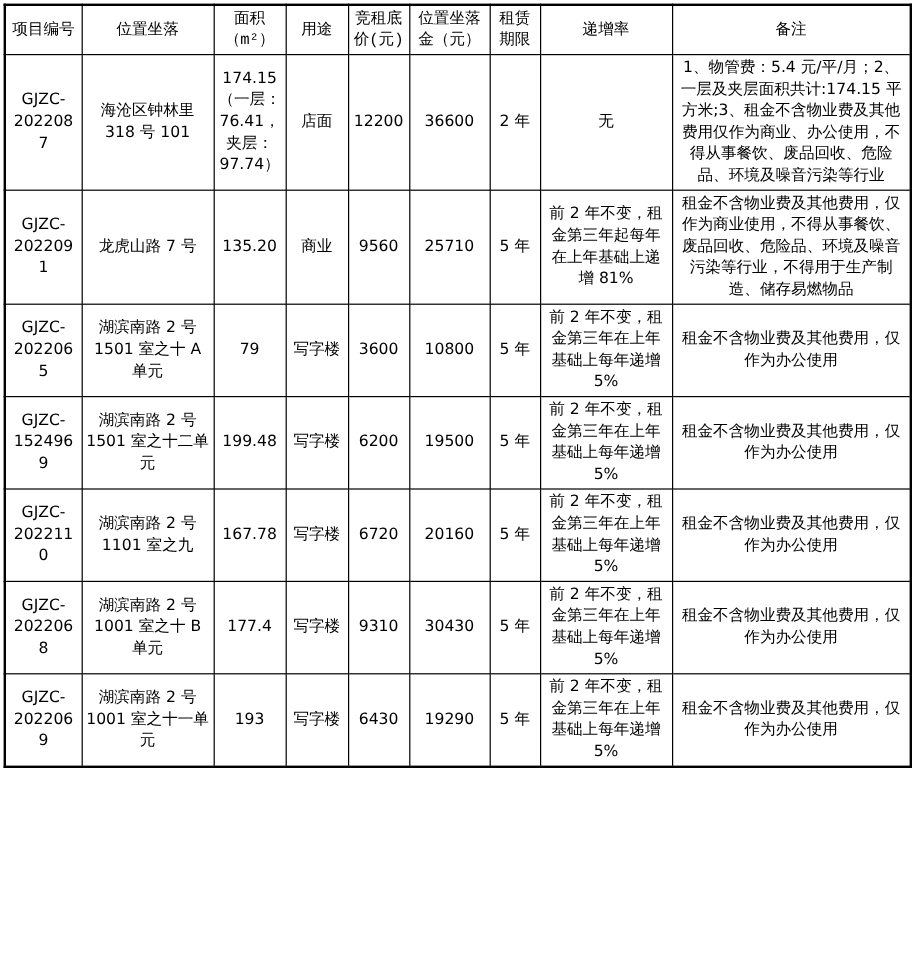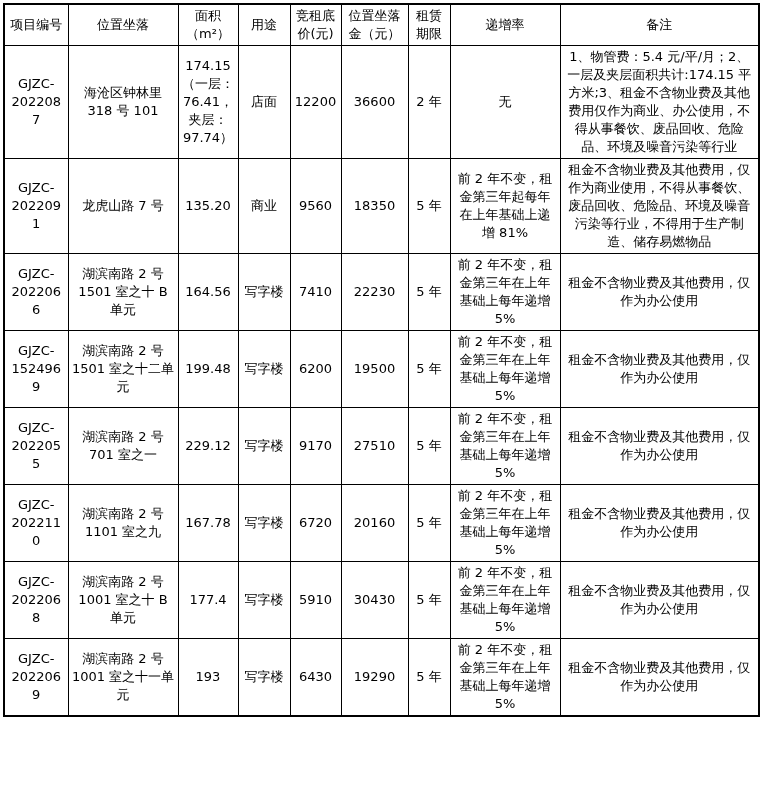--- a/index.html
+++ b/index.html
@@ -24,21 +24,21 @@
     text-align: center;
     vertical-align: middle;
     font-weight: normal;
     font-size: 13px;
     line-height: 18px;
     padding: 2px 3px;
     white-space: pre-line;
     overflow-wrap: break-word;
     word-break: break-word;
   }
-  thead tr { height: 40px; }
+  thead tr { height: 40px; font-family: Liberation Mono, monospace; }
   tbody tr { height: 56px; }
   tbody tr:nth-child(1) { height: 111px; }
   tbody tr:nth-child(2) { height: 76px; }
   col.c-id       { width: 64px; }
   col.c-location { width: 110px; }
   col.c-area     { width: 60px; }
   col.c-use      { width: 52px; }
   col.c-price    { width: 51px; }
   col.c-deposit  { width: 67px; }
   col.c-term     { width: 42px; }
@@ -93,75 +93,64 @@
           <td>2 年</td>
           <td>无</td>
           <td>1、物管费：5.4 元/平/月；2、一层及夹层面积共计:174.15 平方米;3、租金不含物业费及其他费用仅作为商业、办公使用，不得从事餐饮、废品回收、危险品、环境及噪音污染等行业</td>
         </tr>
         <tr>
           <td>GJZC-2022091</td>
           <td>龙虎山路 7 号</td>
           <td>135.20</td>
           <td>商业</td>
           <td>9560</td>
-          <td>18350</td>
+          <td>25710</td>
           <td>5 年</td>
           <td>前 2 年不变，租金第三年起每年在上年基础上递增 81%</td>
           <td>租金不含物业费及其他费用，仅作为商业使用，不得从事餐饮、废品回收、危险品、环境及噪音污染等行业，不得用于生产制造、储存易燃物品</td>
         </tr>
         <tr>
-          <td>GJZC-2022066</td>
-          <td>湖滨南路 2 号 1501 室之十 B 单元</td>
-          <td>164.56</td>
+          <td>GJZC-2022065</td>
+          <td>湖滨南路 2 号 1501 室之十 A 单元</td>
+          <td>79</td>
           <td>写字楼</td>
-          <td>7410</td>
-          <td>22230</td>
+          <td>3600</td>
+          <td>10800</td>
           <td>5 年</td>
           <td>前 2 年不变，租金第三年在上年基础上每年递增 5%</td>
           <td>租金不含物业费及其他费用，仅作为办公使用</td>
         </tr>
         <tr>
           <td>GJZC-1524969</td>
           <td>湖滨南路 2 号 1501 室之十二单元</td>
           <td>199.48</td>
           <td>写字楼</td>
           <td>6200</td>
           <td>19500</td>
-          <td>5 年</td>
-          <td>前 2 年不变，租金第三年在上年基础上每年递增 5%</td>
-          <td>租金不含物业费及其他费用，仅作为办公使用</td>
-        </tr>
-        <tr>
-          <td>GJZC-2022055</td>
-          <td>湖滨南路 2 号 701 室之一</td>
-          <td>229.12</td>
-          <td>写字楼</td>
-          <td>9170</td>
-          <td>27510</td>
           <td>5 年</td>
           <td>前 2 年不变，租金第三年在上年基础上每年递增 5%</td>
           <td>租金不含物业费及其他费用，仅作为办公使用</td>
         </tr>
         <tr>
           <td>GJZC-2022110</td>
           <td>湖滨南路 2 号 1101 室之九</td>
           <td>167.78</td>
           <td>写字楼</td>
           <td>6720</td>
           <td>20160</td>
           <td>5 年</td>
           <td>前 2 年不变，租金第三年在上年基础上每年递增 5%</td>
           <td>租金不含物业费及其他费用，仅作为办公使用</td>
         </tr>
         <tr>
           <td>GJZC-2022068</td>
           <td>湖滨南路 2 号 1001 室之十 B 单元</td>
           <td>177.4</td>
           <td>写字楼</td>
-          <td>5910</td>
+          <td>9310</td>
           <td>30430</td>
           <td>5 年</td>
           <td>前 2 年不变，租金第三年在上年基础上每年递增 5%</td>
           <td>租金不含物业费及其他费用，仅作为办公使用</td>
         </tr>
         <tr>
           <td>GJZC-2022069</td>
           <td>湖滨南路 2 号 1001 室之十一单元</td>
           <td>193</td>
           <td>写字楼</td>

